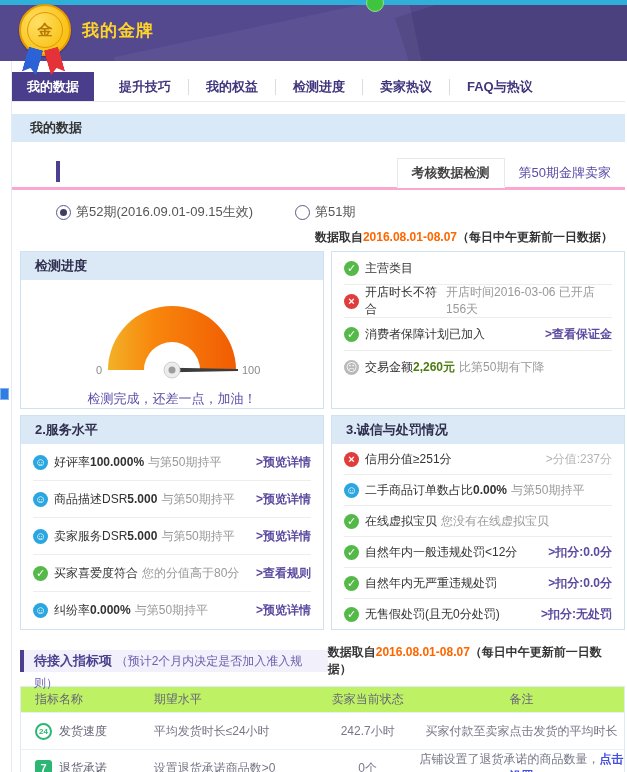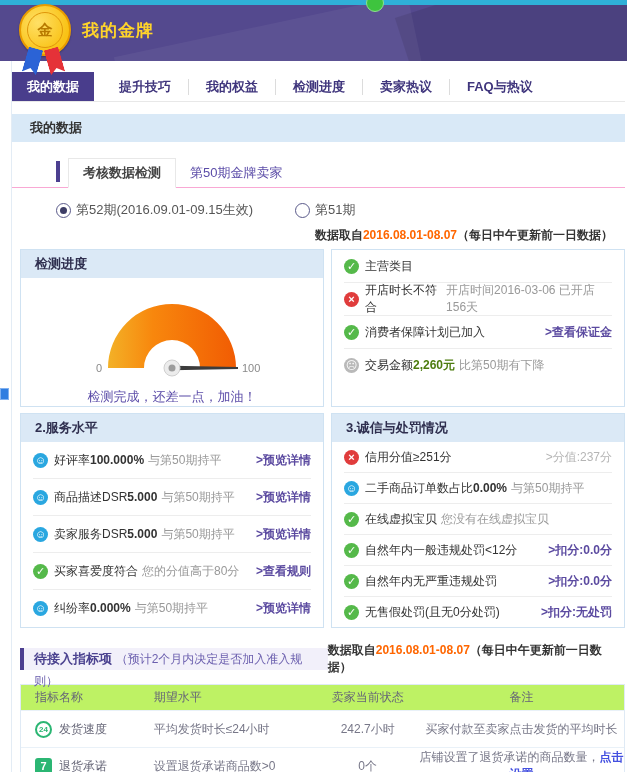--- a/index.html
+++ b/index.html
@@ -33,21 +33,21 @@
   .nav{margin:11px 2px 0 12px;display:flex;align-items:center;border-bottom:1px solid #e8e8e8;height:29px;}
   .nav .tab{font-size:13px;font-weight:bold;color:#40367d;padding:0 17px;line-height:16px;cursor:pointer;}
   .nav .tab.active{background:#493d8c;color:#fff;height:29px;line-height:29px;padding:0 15px;margin-right:8px;}
   .nav .tab.div{border-left:1px solid #dcdcdc;}
 
   
   .secbar{margin:12px 2px 0 12px;height:28px;line-height:28px;background:#d9e9f7;
        font-size:13px;font-weight:bold;color:#333;padding-left:18px;}
 
   
-  .subtabs{margin:16px 2px 0 12px;padding-left:44px;display:flex;align-items:flex-end;border-bottom:1px solid #f9a8d4;height:29px;position:relative;}
+  .subtabs{margin:16px 2px 0 12px;padding-left:44px;display:flex;align-items:flex-end;border-bottom:3px solid #f9a8d4;height:29px;position:relative;justify-content:flex-end;}
   .accent{position:absolute;left:44px;top:3px;width:4px;height:21px;background:#4c3f90;}
   .stab{font-size:13px;padding:5px 14px;cursor:pointer;}
   .stab.active{color:#444;font-weight:bold;border:1px solid #e8e8e8;border-bottom:1px solid #fff;margin-bottom:-1px;background:#fff;margin-left:12px;}
   .stab.other{color:#5b4ca8;}
 
   
   .radios{margin:13px 0 0 56px;display:flex;align-items:center;font-size:13px;color:#555;}
   .radio{display:flex;align-items:center;margin-right:42px;cursor:pointer;}
   .rdot{width:13px;height:13px;border-radius:50%;border:1px solid #5a5a8a;margin-right:5px;position:relative;flex:none;background:#fff;}
   .rdot.sel::after{content:"";position:absolute;left:3px;top:3px;width:7px;height:7px;border-radius:50%;background:#3d3d66;}

